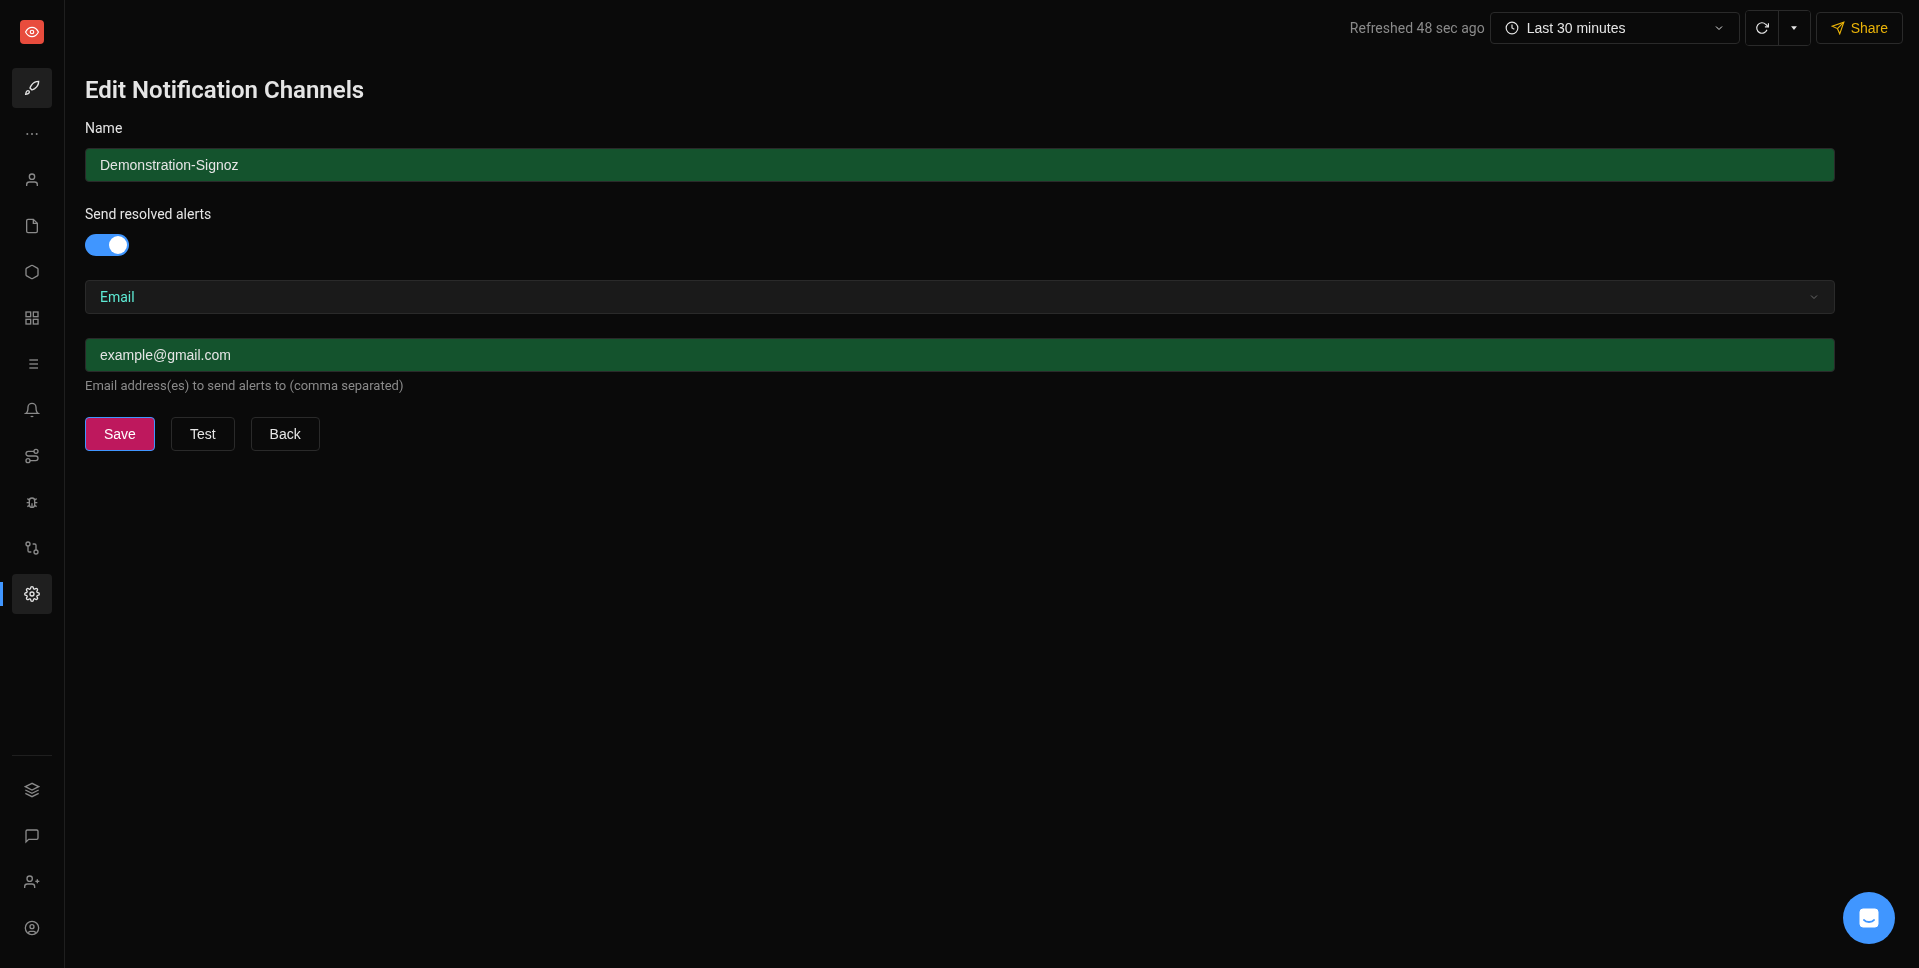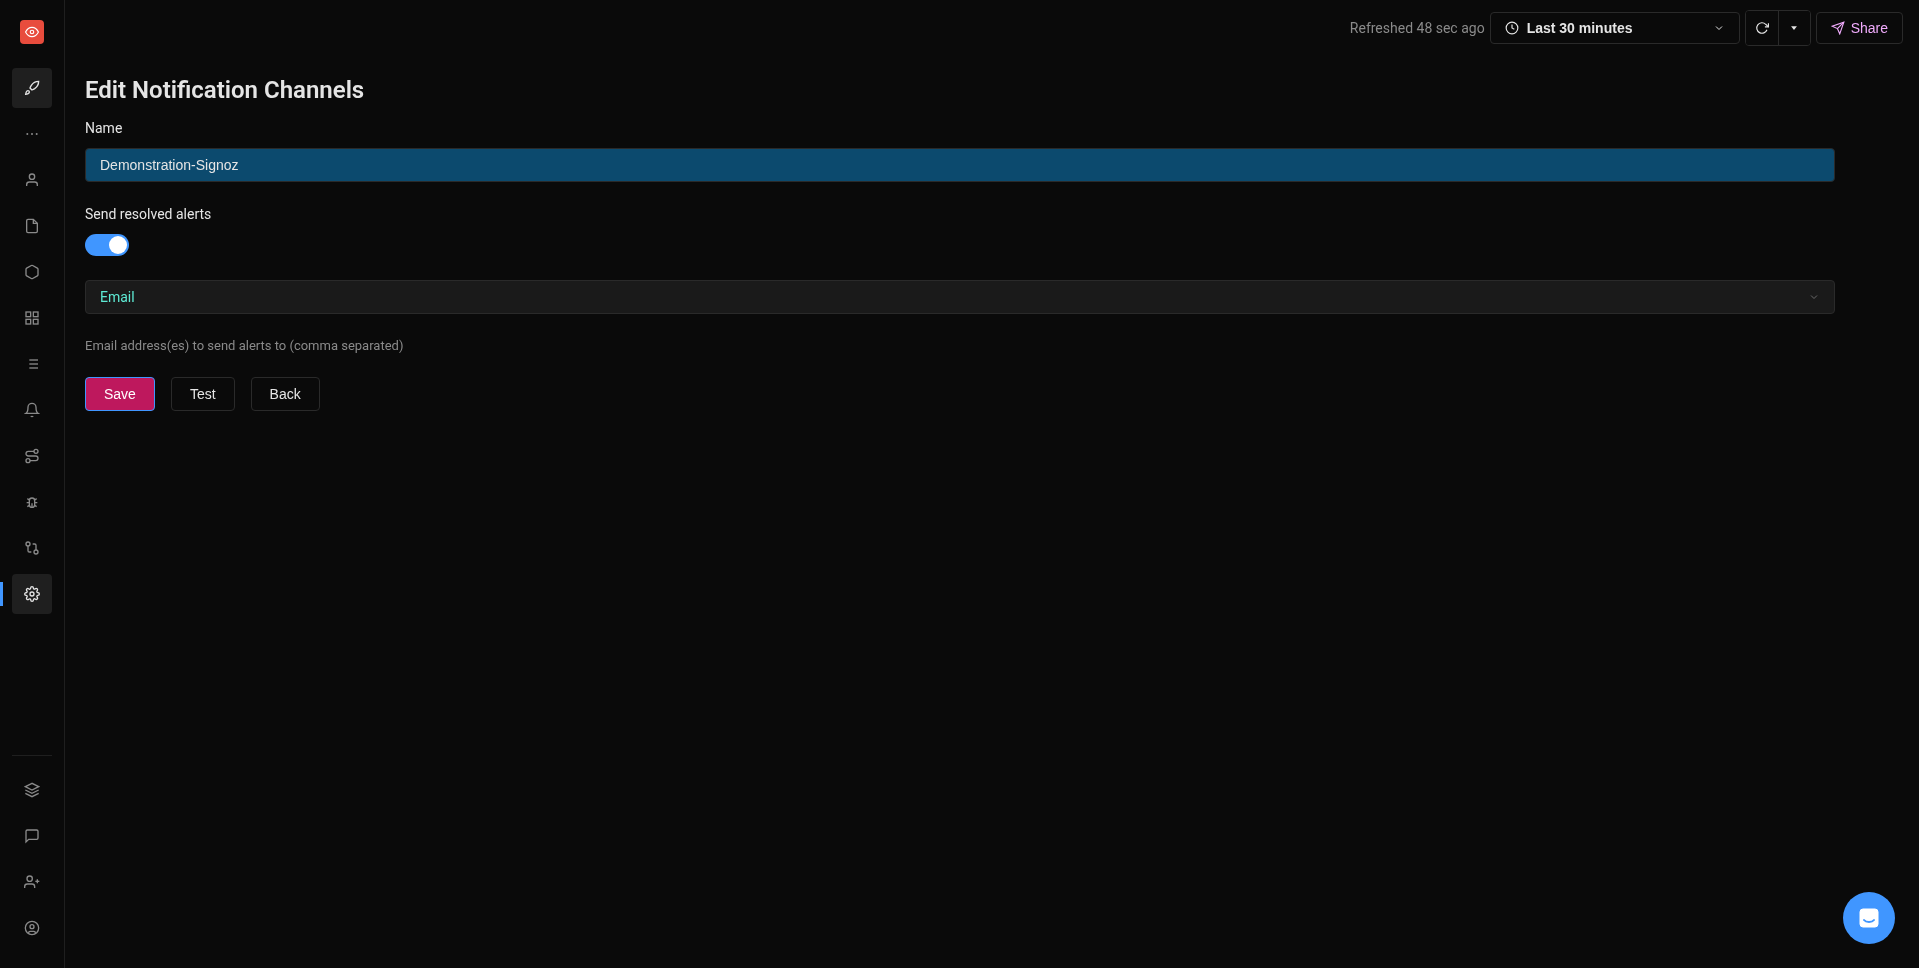--- a/index.html
+++ b/index.html
@@ -123,21 +123,20 @@
       align-items: center;
       gap: 8px;
       background: #0a0a0a;
       border: 1px solid #2a2a2a;
       color: #e5e5e5;
       padding: 7px 14px;
       border-radius: 4px;
       font-size: 14px;
       cursor: pointer;
       min-width: 250px;
-      font-weight: bold;
     }
 
     .time-range-btn .spacer {
       flex: 1;
     }
 
     .icon-btn-group {
       display: flex;
       border: 1px solid #2a2a2a;
       border-radius: 4px;
@@ -159,21 +158,21 @@
     .icon-btn-group .icon-btn + .icon-btn {
       border-left: 1px solid #2a2a2a;
     }
 
     .share-btn {
       display: flex;
       align-items: center;
       gap: 6px;
       background: #0a0a0a;
       border: 1px solid #2a2a2a;
-      color: #f0abfc;
+      color: #eab308;
       padding: 7px 14px;
       border-radius: 4px;
       font-size: 14px;
       cursor: pointer;
     }
 
     .page-content {
       padding: 20px 84px 20px 20px;
       flex: 1;
     }
@@ -196,21 +195,21 @@
       margin-bottom: 12px;
     }
 
     .form-label.required::before {
       content: '* ';
       color: #e84c3d;
     }
 
     .form-input {
       width: 100%;
-      background: #0c4a6e;
+      background: #14532d;
       border: 1px solid #2a2a2a;
       color: #e5e5e5;
       padding: 8px 14px;
       border-radius: 4px;
       font-size: 14px;
     }
 
     .form-input::placeholder {
       color: #6a6a6a;
     }
@@ -474,20 +473,21 @@
       <div class="form-group">
         <div class="form-select">
           <span>Email</span>
           <svg width="12" height="12" viewBox="0 0 24 24" fill="none" stroke="#6a6a6a" stroke-width="2">
               <polyline points="6 9 12 15 18 9"></polyline>
             </svg>
         </div>
       </div>
 
       <div class="form-group">
+        <input class="form-input" type="text" value="example@gmail.com" style="">
         <div class="help-text">Email address(es) to send alerts to (comma separated)</div>
       </div>
 
       <div class="button-row">
         <button class="btn btn-primary">Save</button>
         <button class="btn">Test</button>
         <button class="btn">Back</button>
       </div>
     </div>
   </div>

